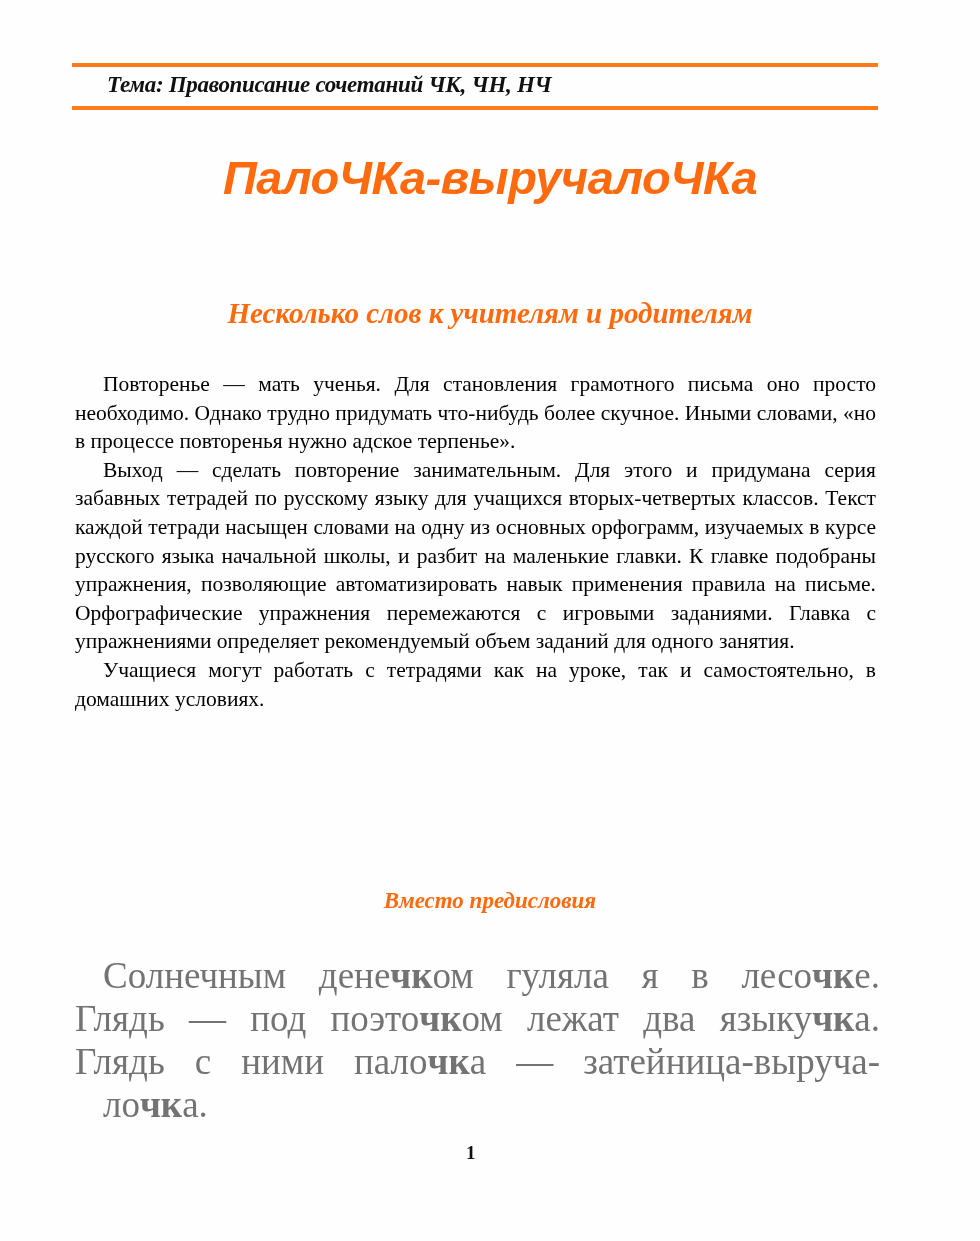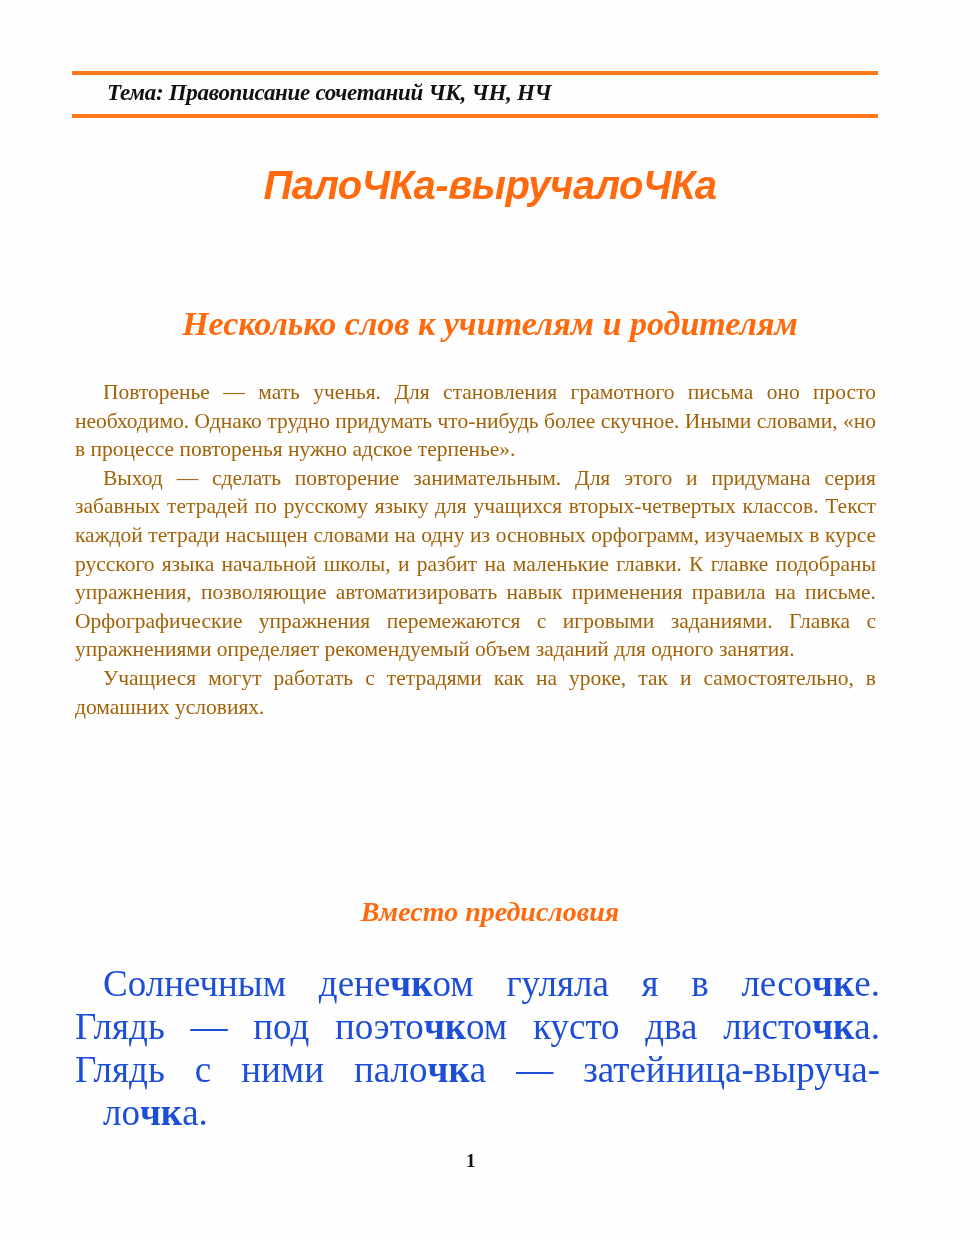--- a/index.html
+++ b/index.html
@@ -9,21 +9,21 @@
     }
     body {
       width: 980px;
       height: 1241px;
       position: relative;
       overflow: hidden;
       background: #fefefe;
     }
     .page {
       position: absolute;
-      left: 0; top: 12px;
+      left: 0; top: 4px;
       width: 980px;
       height: 1112px;
       text-decoration: underline;
     }
     .rule {
       position: absolute;
       left: 72px;
       width: 806px;
       height: 4px;
       background: #ff7a1a;
@@ -46,68 +46,68 @@
 
     .main-title {
       position: absolute;
       left: 60px;
       top: 146px;
       width: 860px;
       text-align: center;
       font-family: "Liberation Sans", sans-serif;
       font-weight: bold;
       font-style: italic;
-      font-size: 40px;
+      font-size: 47px;
       line-height: 55px;
       color: #ff6a0e;
       letter-spacing: -0.5px;
     }
     .main-title .line { display: block; white-space: nowrap; }
 
     .section-heading {
       position: absolute;
       left: 60px;
       width: 860px;
       text-align: center;
       font-family: "Liberation Serif", serif;
       font-style: italic;
       font-weight: bold;
       color: #ff6a0e;
       white-space: nowrap;
     }
-    .section-heading.h1 { top: 293px; font-size: 34px; }
-    .section-heading.h2 { top: 884px; font-size: 28px; }
+    .section-heading.h1 { top: 293px; font-size: 29px; }
+    .section-heading.h2 { top: 884px; font-size: 23px; }
 
     .body-text {
       position: absolute;
       left: 75px;
       top: 366px;
       width: 801px;
       font-family: "Liberation Serif", serif;
       font-size: 21.5px;
       line-height: 28.6px;
-      color: #a16207;
+      color: #000000;
       text-align: justify;
       hyphens: manual;
     }
     .body-text p {
       margin: 0;
       text-indent: 28px;
       text-align: justify;
     }
 
     .story {
       position: absolute;
       left: 75px;
       top: 950px;
       width: 805px;
       font-family: "Liberation Serif", serif;
       font-size: 37px;
       line-height: 43px;
-      color: #1d4ed8;
+      color: #737373;
       text-align: justify;
       word-spacing: 9px;
     }
     .story .line {
       display: block;
       text-align: justify;
       text-align-last: justify;
       white-space: nowrap;
     }
     .story .line.first { text-indent: 28px; }
@@ -142,20 +142,20 @@
   <div class="body-text">
     <p>Повторенье — мать ученья. Для становления грамотного письма оно просто необходимо. Однако трудно придумать что-нибудь более скучное. Иными словами, «но в процессе повторенья нужно адское терпенье».</p>
     <p>Выход — сделать повторение занимательным. Для этого и придума­на серия забавных тетрадей по русскому языку для учащихся вторых-четвертых классов. Текст каждой тетради насыщен словами на одну из основных орфограмм, изучаемых в курсе русского языка начальной школы, и разбит на маленькие главки. К главке подобраны упражне­ния, позволяющие автоматизировать навык применения правила на письме. Орфографические упражнения перемежаются с игровыми за­даниями. Главка с упражнениями определяет рекомендуемый объем заданий для одного занятия.</p>
     <p>Учащиеся могут работать с тетрадями как на уроке, так и самостоя­тельно, в домашних условиях.</p>
   </div>
 
   <div class="section-heading h2">Вместо предисловия</div>
 
   <div class="story">
     <span class="line first"><span>Солнечным дене</span><b>чк</b><span>ом гуляла я в лесо</span><b>чк</b><span>е.</span></span>
-    <span class="line"><span>Глядь — под поэто</span><b>чк</b><span>ом кусто два листо</span><b>чк</b><span>а.</span></span>
+    <span class="line"><span>Глядь — под поэто</span><b>чк</b><span>ом лежат два языку</span><b>чк</b><span>а.</span></span>
     <span class="line"><span>Глядь с ними пало</span><b>чк</b><span>а — затейница-выруча-</span></span>
     <span class="line last"><span>ло</span><b>чк</b><span>а.</span></span>
   </div>
 
   <div class="page-number">1</div>
 
 </div>
 
 </body></html>

